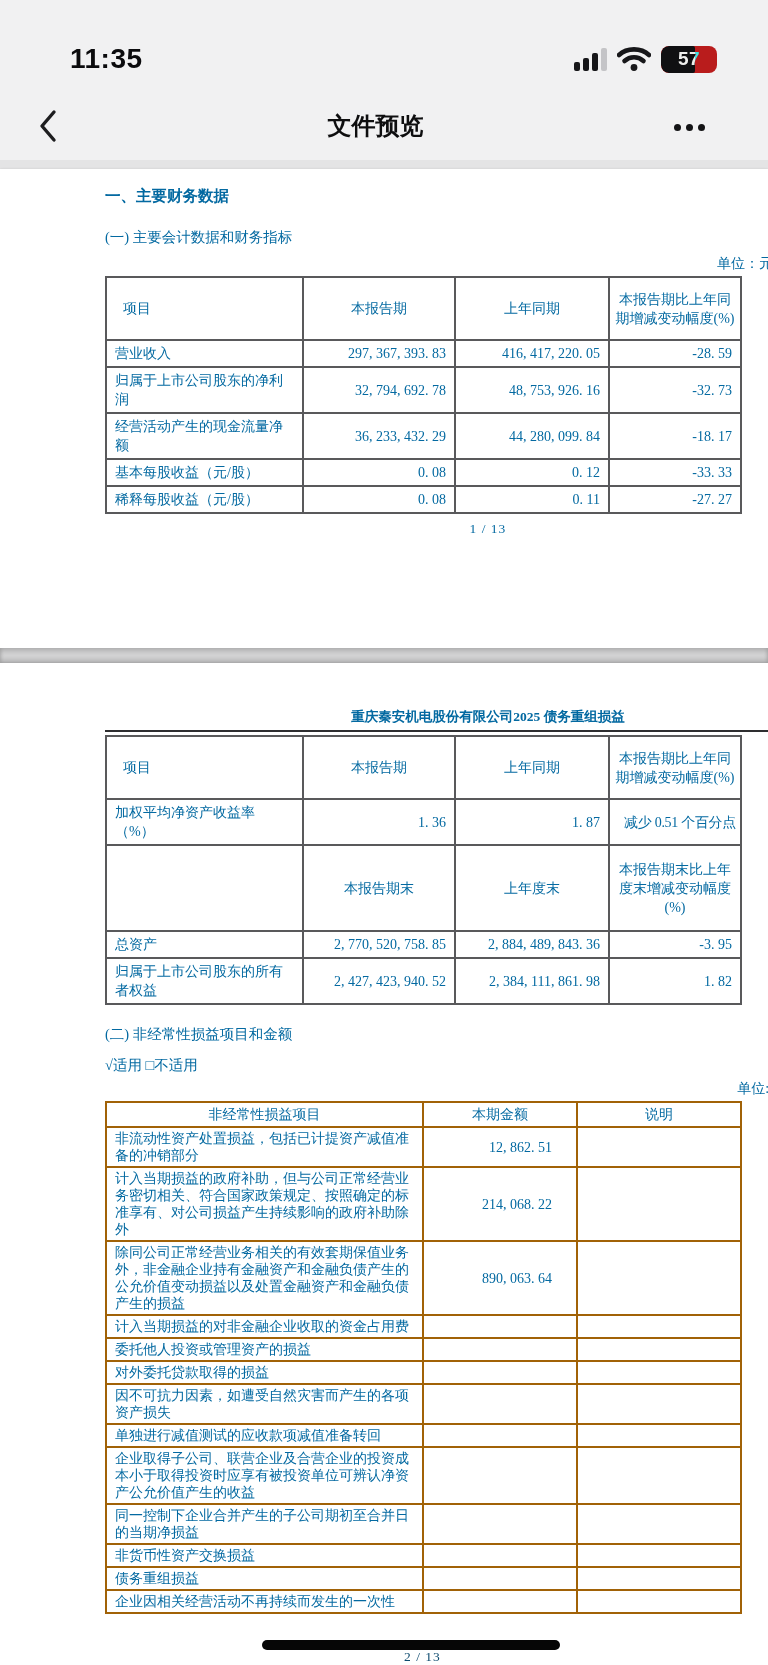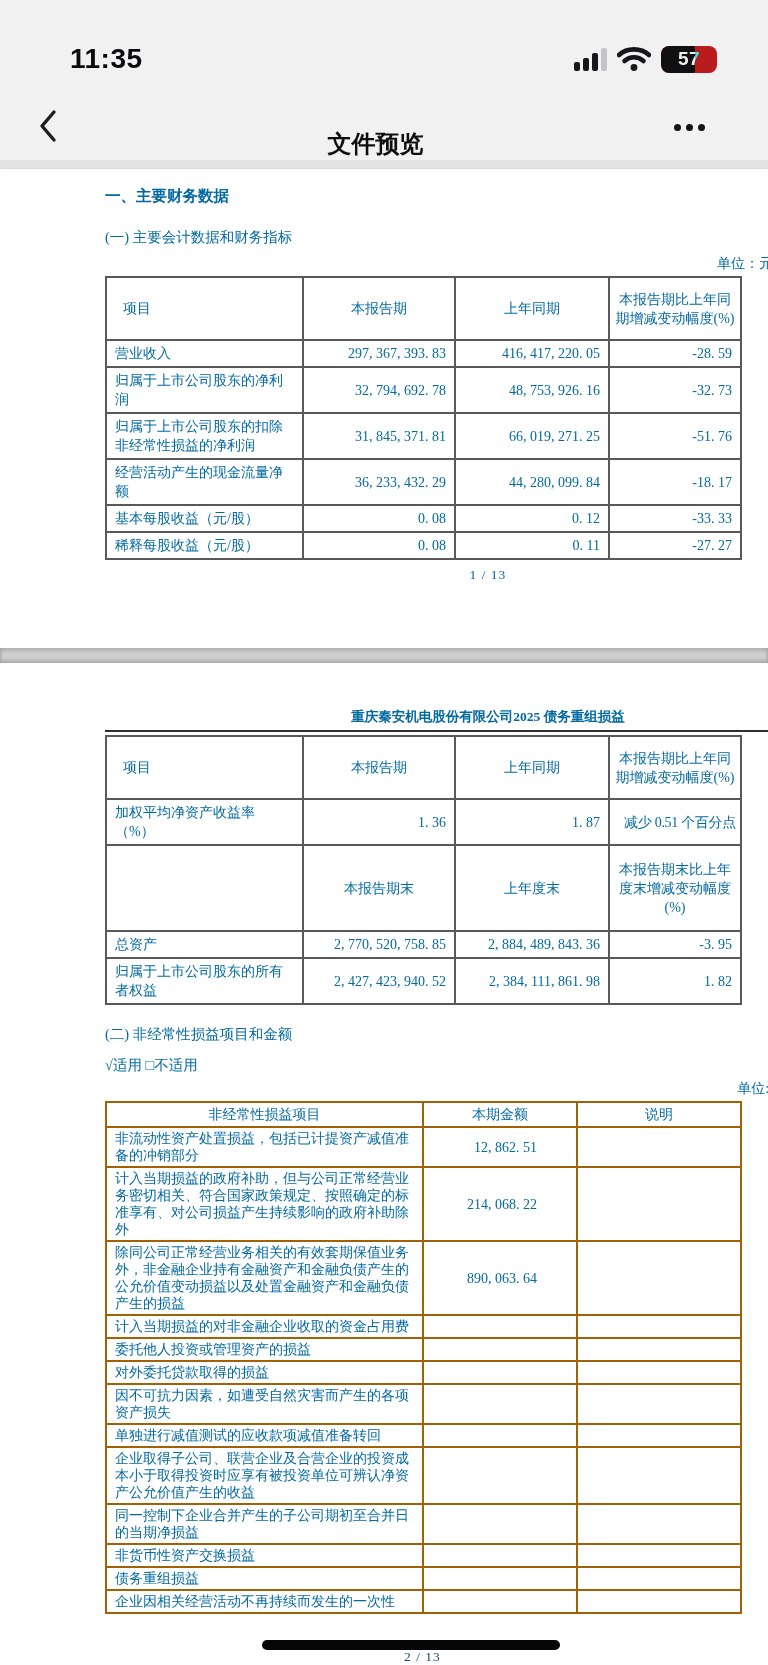--- a/index.html
+++ b/index.html
@@ -13,21 +13,21 @@
   .sig{display:flex;align-items:flex-end;gap:3px;height:23px;}
   .sig i{display:block;width:6px;border-radius:2px;background:#17171a;}
   .sig i:nth-child(1){height:9px}.sig i:nth-child(2){height:13px}
   .sig i:nth-child(3){height:18px}.sig i:nth-child(4){height:23px;background:#c4c4c7;}
   .battery{position:relative;width:56px;height:27px;border-radius:8px;background:#b91c1c;overflow:hidden;}
   .battery .fill{position:absolute;top:0;left:0;bottom:0;width:60%;background:#101012;border-radius:8px 2px 2px 8px;}
   .battery .pct{position:absolute;inset:0;display:flex;align-items:center;justify-content:center;
     font-size:19px;font-weight:700;color:#fff;mix-blend-mode:difference;letter-spacing:.5px;}
   .bnub{width:3px;height:11px;background:#c0c0c3;border-radius:0 3px 3px 0;margin-left:-8px;}
   
-  .navbar{position:absolute;top:92px;left:0;right:17px;height:68px;display:flex;align-items:flex-end;}
+  .navbar{position:absolute;top:92px;left:0;right:17px;height:68px;display:flex;align-items:center;}
   .backbtn{position:absolute;left:26px;top:12px;width:44px;height:44px;background:none;border:none;
     display:flex;align-items:center;justify-content:center;cursor:pointer;padding:0;}
   .navtitle{flex:1;text-align:center;font-size:24px;font-weight:700;color:#0e0e0f;}
   .morebtn{position:absolute;right:34px;top:18px;width:56px;height:34px;background:none;border:none;
     display:flex;align-items:center;justify-content:center;gap:5px;cursor:pointer;padding:0;}
   .morebtn b{width:7px;height:7px;border-radius:50%;background:#141416;}
   
   .viewport{position:absolute;top:160px;left:0;right:0;bottom:0;background:#e4e4e5;}
   .page{background:#fff;box-shadow:0 1px 3px rgba(0,0,0,.22);}
   .page1{margin-top:9px;height:479px;box-sizing:border-box;}
@@ -55,21 +55,21 @@
   .t tr.r1{height:26px;}
   .t tr.r2{height:45px;}
   .t2{margin-top:35px;}
   .t tr.hrow2{height:86px;}
   td.fit{text-align:justify;text-align-last:right;padding:3px 4px;letter-spacing:-.3px;}
   
   table.t3{border-collapse:collapse;width:635px;table-layout:fixed;font-size:14px;line-height:17px;margin-top:3px;}
   .t3 th,.t3 td{border:2px solid #a16207;font-weight:400;vertical-align:middle;padding:2px 8px;box-sizing:border-box;}
   .t3 th{text-align:center;height:25px;}
   .t3 td.lab{text-align:left;}
-  .t3 td.amt{text-align:right;padding-right:39px;white-space:nowrap;}
+  .t3 td.amt{text-align:right;padding-right:24px;white-space:nowrap;}
   .h2b{margin-top:20px;font-size:14.5px;}
   .applic{margin-top:12px;font-size:14.5px;}
   .unit2{margin-top:5px;text-align:right;font-size:14px;}
   
   .pfoot2{position:absolute;top:1649px;left:105px;width:635px;text-align:center;
     font-size:13.5px;letter-spacing:1px;font-family:"Liberation Serif","DejaVu Serif",serif;color:#0c4a6e;z-index:6;}
   .homebar{position:absolute;top:1640px;left:262px;width:298px;height:10px;border-radius:6px;
     background:#060606;z-index:7;}
 </style>
 </head>
@@ -149,26 +149,20 @@
             <td class="num">416, 417, 220. 05</td>
             <td class="num">-28. 59</td>
           </tr>
           <tr class="r2">
             <td class="lab">归属于上市公司股东的净利润</td>
             <td class="num">32, 794, 692. 78</td>
             <td class="num">48, 753, 926. 16</td>
             <td class="num">-32. 73</td>
           </tr>
           <tr class="r2">
-            <td class="lab">归属于上市公司股东的扣除非经常性损益的净利润</td>
-            <td class="num">31, 845, 371. 81</td>
-            <td class="num">66, 019, 271. 25</td>
-            <td class="num">-51. 76</td>
-          </tr>
-          <tr class="r2">
             <td class="lab">经营活动产生的现金流量净额</td>
             <td class="num">36, 233, 432. 29</td>
             <td class="num">44, 280, 099. 84</td>
             <td class="num">-18. 17</td>
           </tr>
           <tr class="r1">
             <td class="lab">基本每股收益（元/股）</td>
             <td class="num">0. 08</td>
             <td class="num">0. 12</td>
             <td class="num">-33. 33</td>

